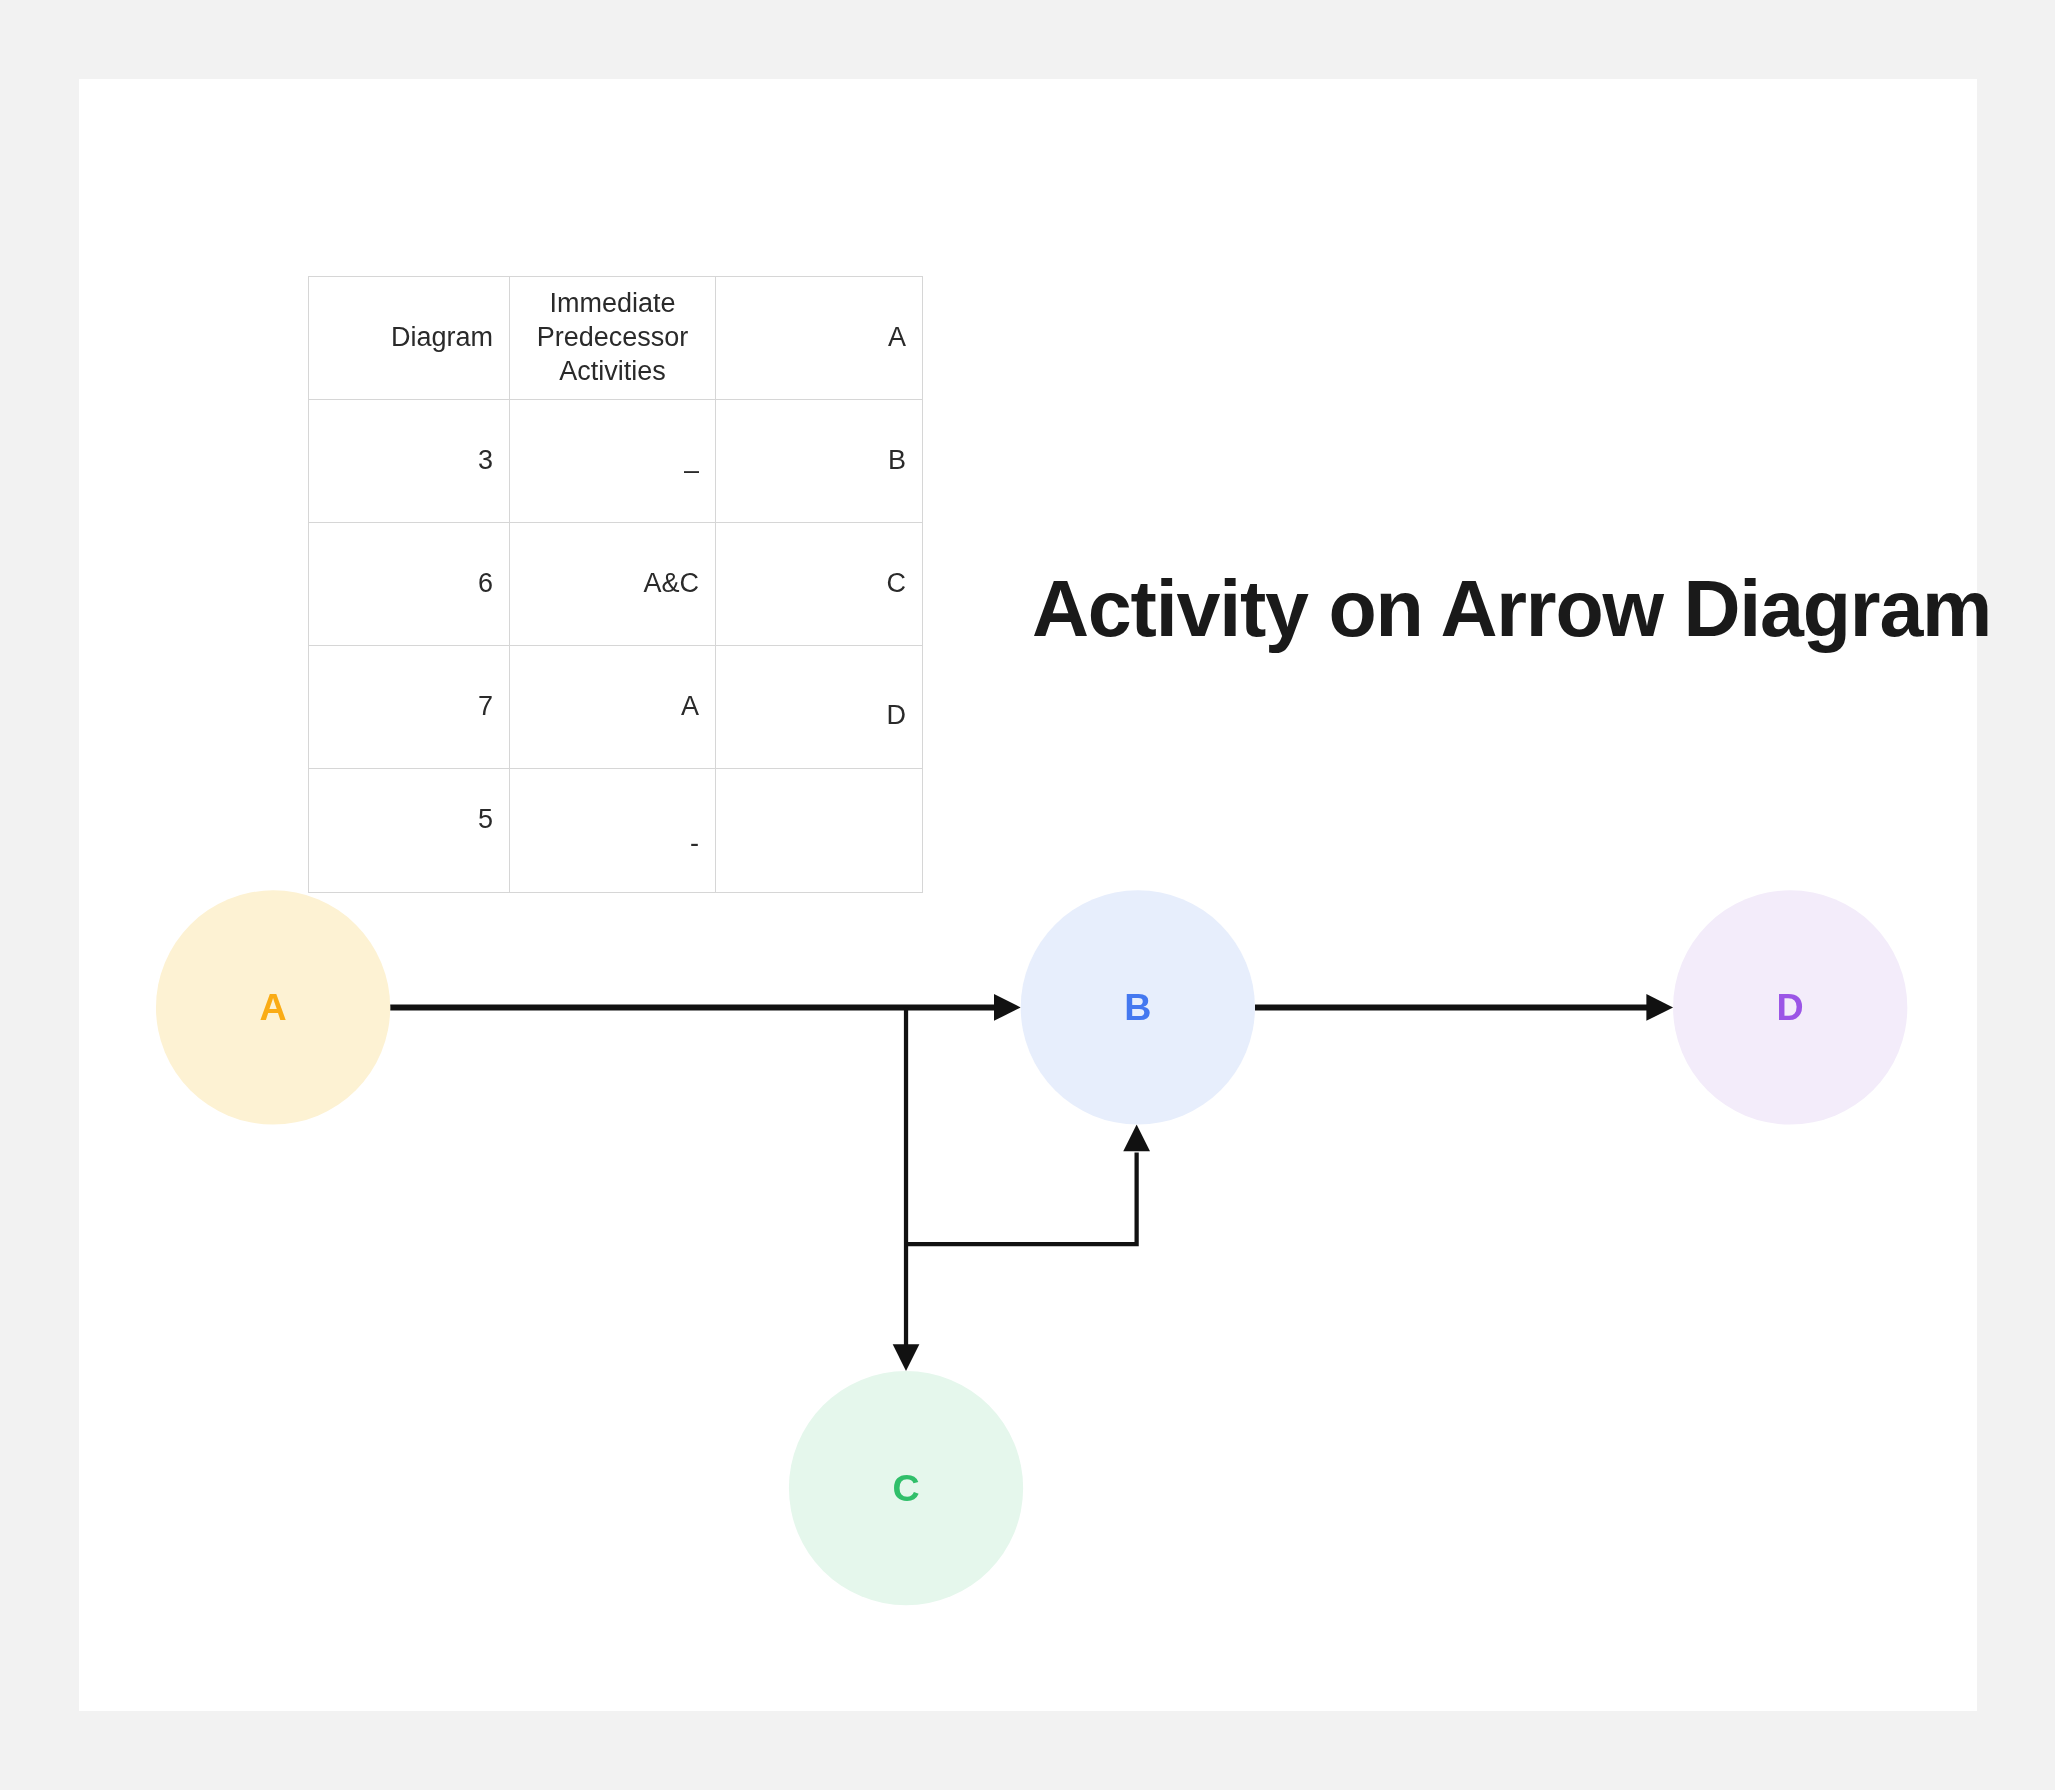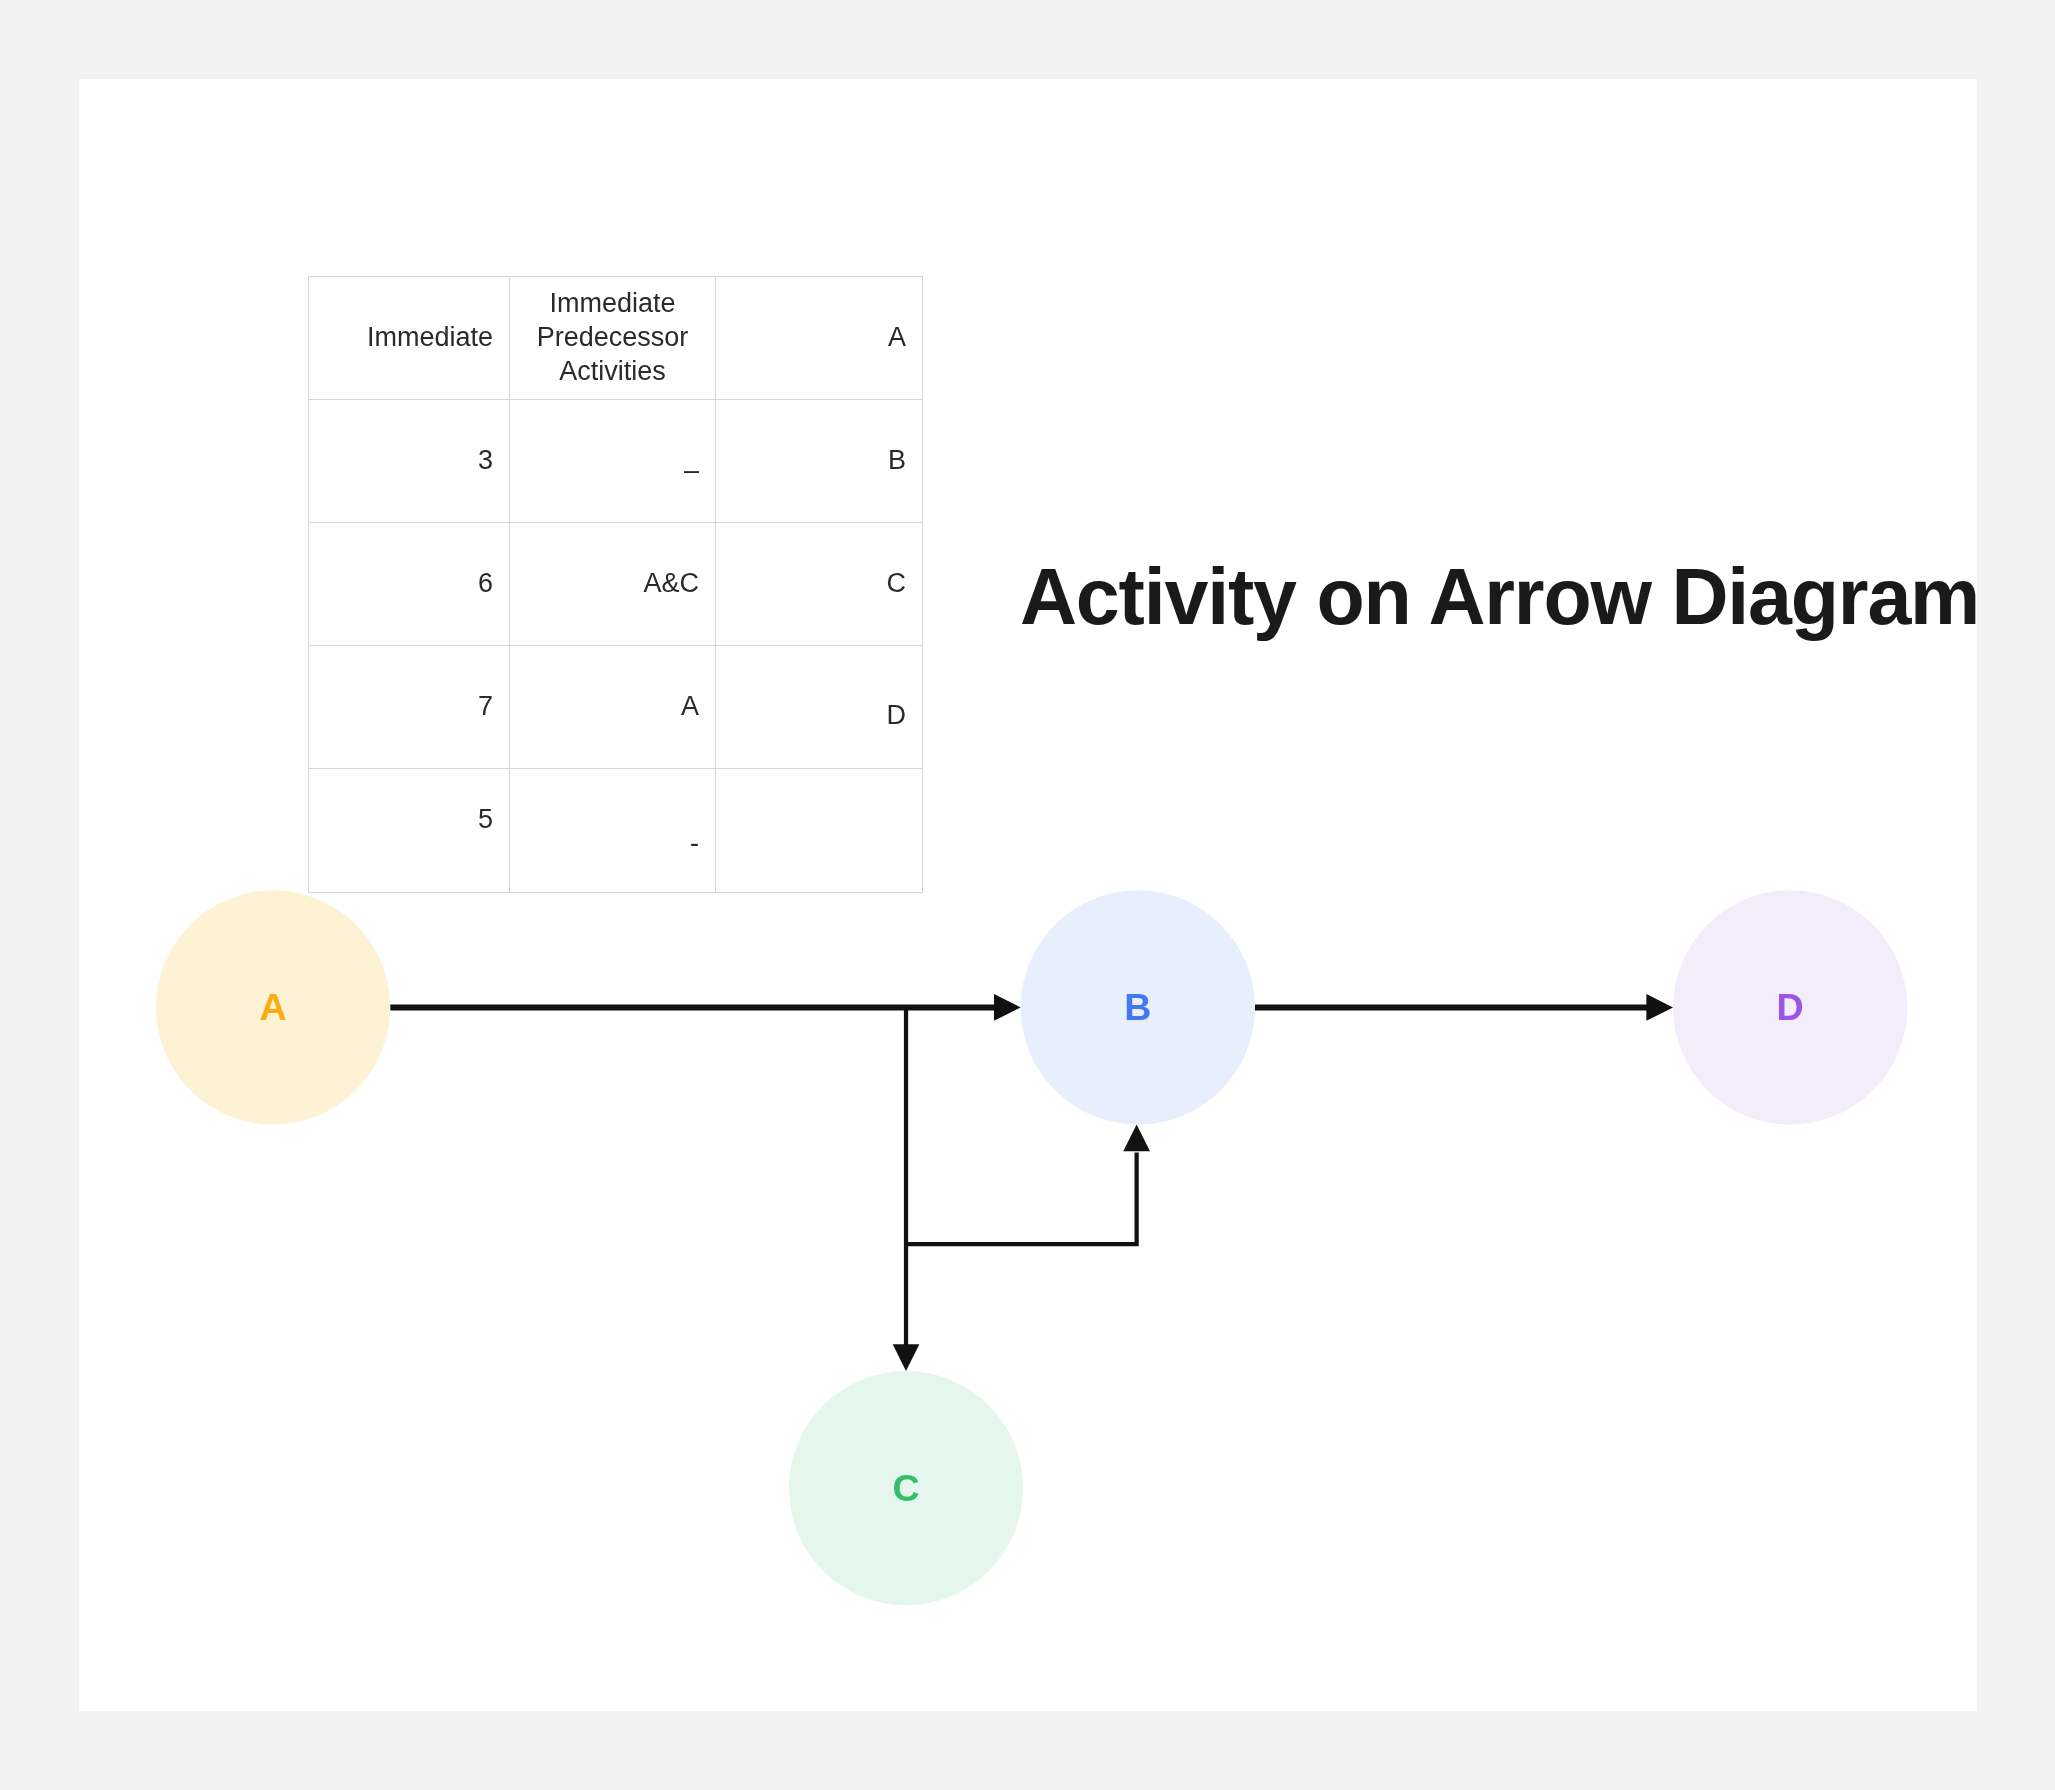--- a/index.html
+++ b/index.html
@@ -50,21 +50,21 @@
   .activity-table .cell:nth-child(n+13) { border-bottom: none; }
   .nudge-dn-sm span { transform: translateY(9.7px); display: inline-block; }
   .nudge-dn-md span { transform: translateY(8.5px); display: inline-block; }
   .nudge-dn-lg span { transform: translateY(13.3px); display: inline-block; }
   .nudge-up span    { transform: translateY(-11px); display: inline-block; }
   
   .page-title {
     position: absolute;
     left: 937px;
     top: 468px;
-    margin: 4px;
+    margin: 16px;
     font-size: 79px;
     font-weight: 700;
     letter-spacing: -1.2px;
     color: #1A1A1A;
     white-space: nowrap;
   }
   
   .diagram-svg {
     position: absolute;
     left: 0;
@@ -80,21 +80,21 @@
     dominant-baseline: central;
   }
 </style>
 </head>
 <body>
 
 <div class="card">
 
   <div class="activity-table">
     <div class="cell">
-        <span>Immediate</span>
+        <span>Diagram</span>
       </div>
     <div class="cell">
         <span>Immediate Predecessor Activities</span>
       </div>
 
     <div class="cell">
         <span>A</span>
       </div>
     <div class="cell">
         <span>3</span>

